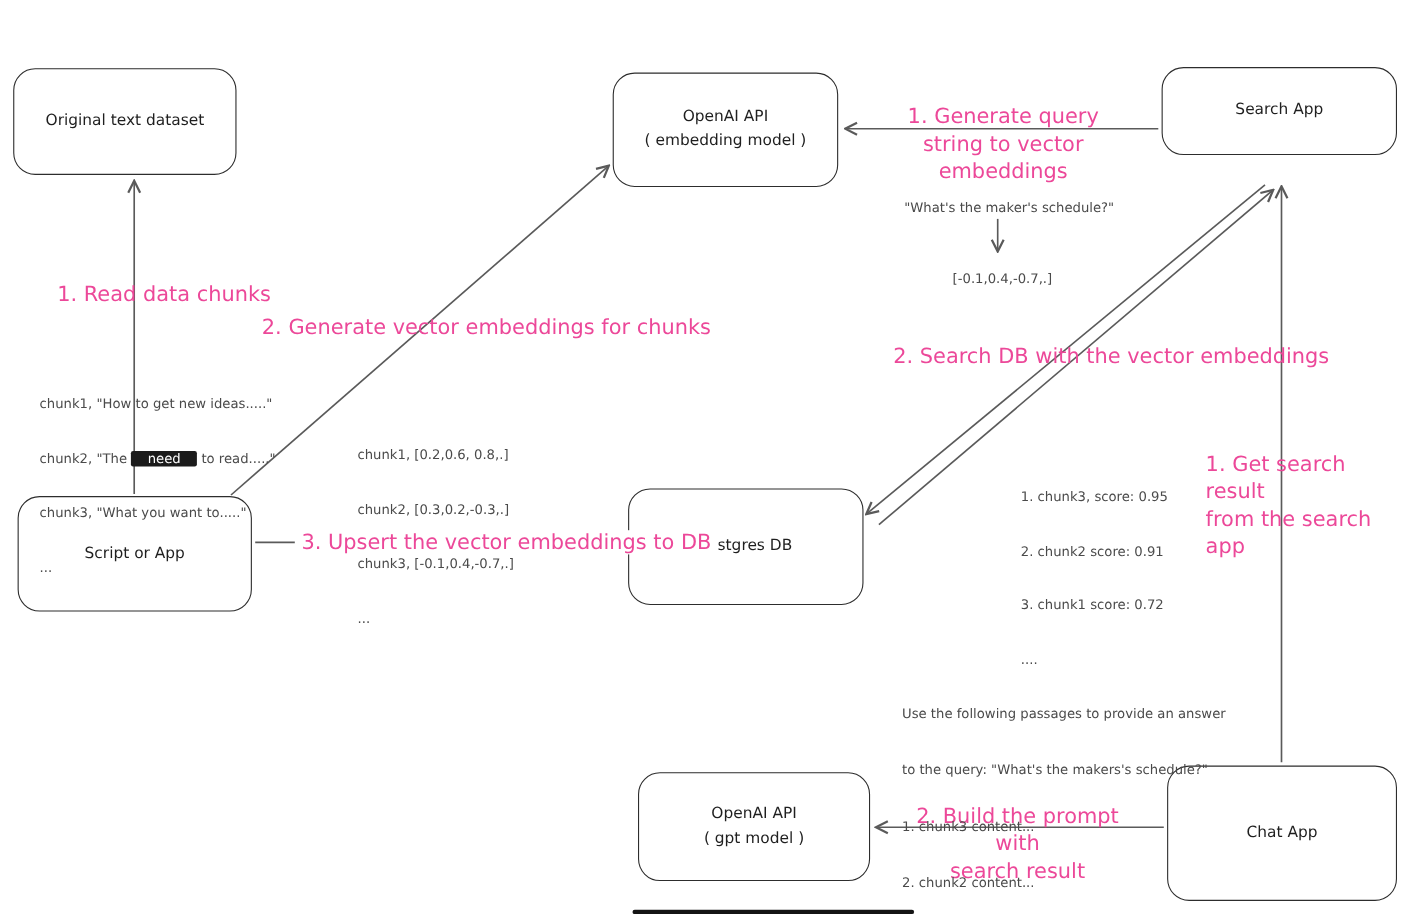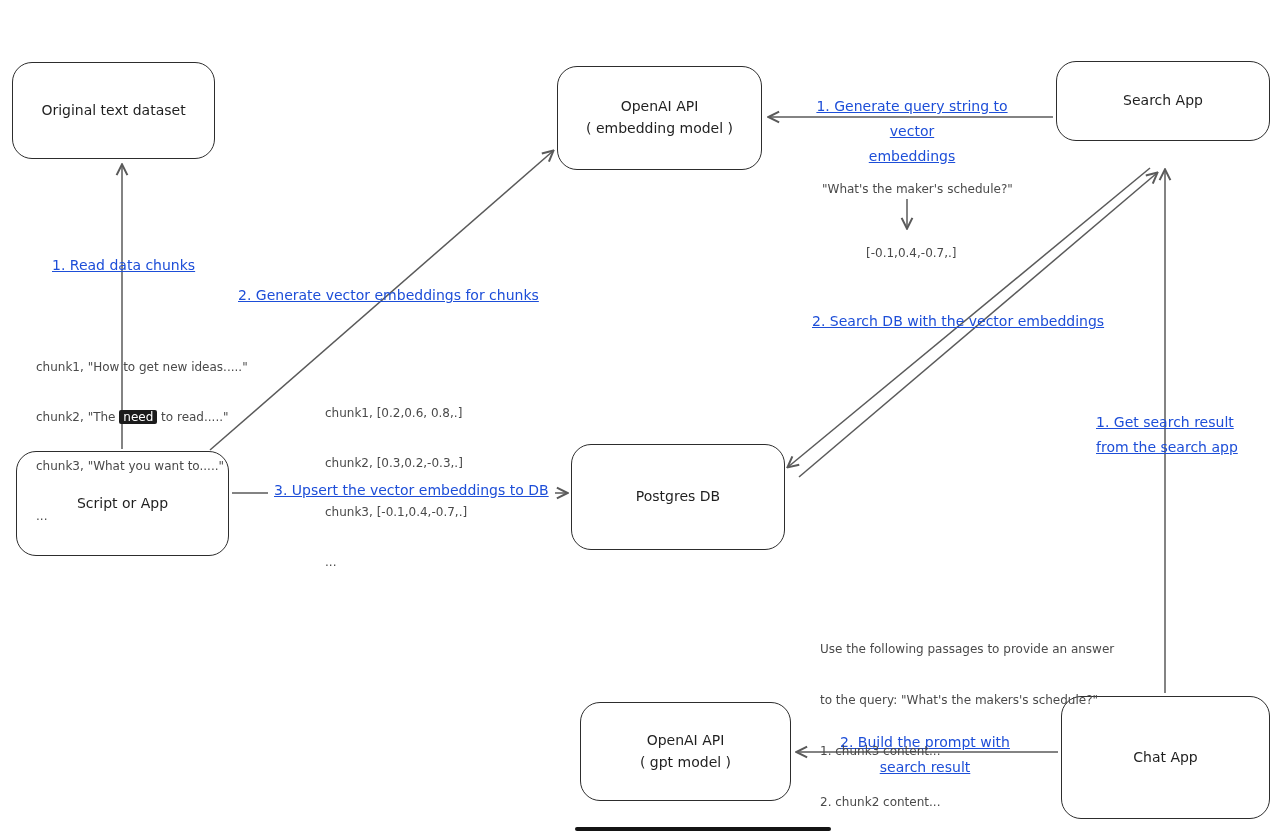--- a/index.html
+++ b/index.html
@@ -26,35 +26,34 @@
     position:absolute;
     background:var(--bg);
     border:1.6px solid #2d2d2d;
     border-radius:20px;
     display:flex;flex-direction:column;align-items:center;justify-content:center;
     text-align:center;
     font-size:14px;line-height:1.55;color:var(--ink);
   }
   .edge-label{
     position:absolute;
-    font-size:14px;color:#1d4ed8;
+    font-size:19px;color:#ec4899;
     white-space:nowrap;
-    text-decoration:underline;
   }
   .edge-label.multiline{white-space:normal;}
   .edge-label .ln{display:block;line-height:25px;}
   .on-line{background:var(--bg);padding:0 6px;}
   .annotation{
     position:absolute;
     font-size:12px;color:var(--annotation);
     line-height:16.5px;white-space:pre;
   }
   .annotation .hl{
     background:#1b1b1b;color:#fff;
-    padding:0 4px;border-radius:2px;
+    padding:0 15px;border-radius:2px;
   }
   .center{text-align:center;}
   .bottom-bar{
     position:absolute;left:575px;top:827px;width:256px;height:4px;
     background:#141414;border-radius:2px;
   }
 </style>
 </head>
 <body>
 
@@ -149,20 +148,26 @@
     <div>chunk1, [0.2,0.6, 0.8,.]</div>
     <div>chunk2, [0.3,0.2,-0.3,.]</div>
     <div>chunk3, [-0.1,0.4,-0.7,.]</div>
     <div>...</div>
   </div>
 
   <div class="annotation center" style="left:822px;top:181px;width:170px">"What's the maker's schedule?"</div>
 
   <div class="annotation" style="left:866px;top:245px">[-0.1,0.4,-0.7,.]</div>
 
+  <div class="annotation" style="left:928px;top:410px">
+    <div>1. chunk3, score: 0.95</div>
+    <div>2. chunk2 score: 0.91</div>
+    <div>3. chunk1 score: 0.72</div>
+    <div>....</div>
+  </div>
 
   <div class="annotation" style="left:820px;top:607px;line-height:17px">
     <div>Use the following passages to provide an answer</div>
     <div>to the query: "What's the makers's schedule?"</div>
     <div>1. chunk3 content...</div>
     <div>2. chunk2 content...</div>
   </div>
 
   <div class="bottom-bar"></div>
 

